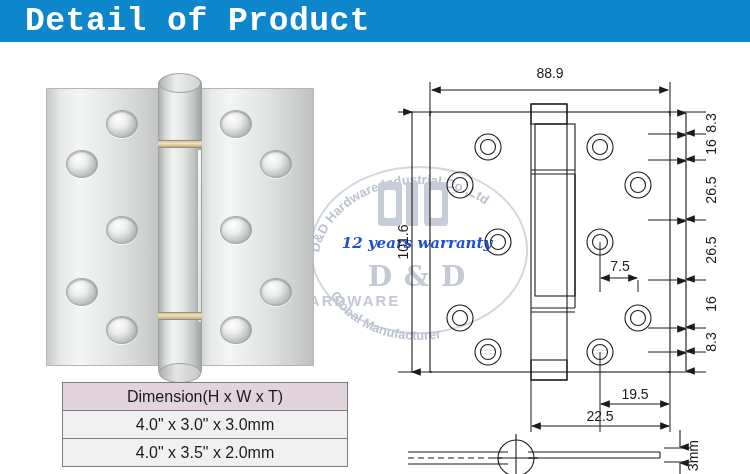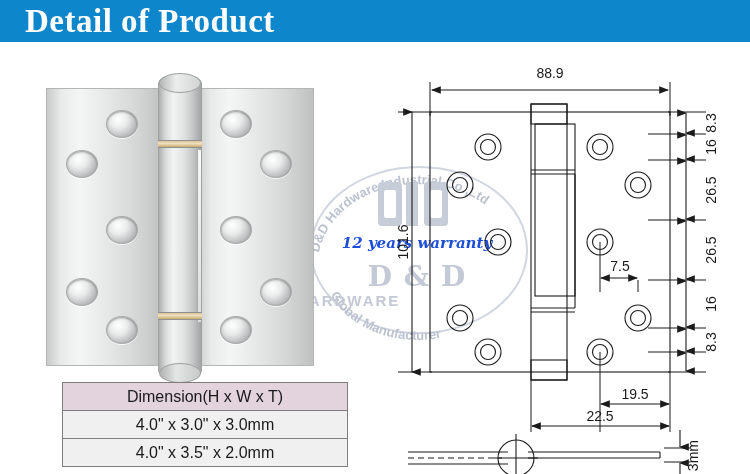--- a/index.html
+++ b/index.html
@@ -14,21 +14,21 @@
 
   
   .banner{
     position:absolute;left:0;top:0;width:750px;height:42px;
     background:#0d86cc;
   }
   .banner-title{
     position:absolute;left:25px;top:3px;
     font-size:33px;font-weight:bold;color:#ffffff;
     letter-spacing:0.5px;
-    font-family:Liberation Serif, serif;
+    font-family:Liberation Mono, monospace;
   }
 
   
   .logo{position:absolute;left:18px;top:49px;width:116px;height:40px;}
   .logo-ellipse{
     position:absolute;left:0;top:4px;width:104px;height:32px;
     border:2px solid #2a5ba8;border-radius:52px/16px;
     box-sizing:border-box;
   }
   .logo-text{

